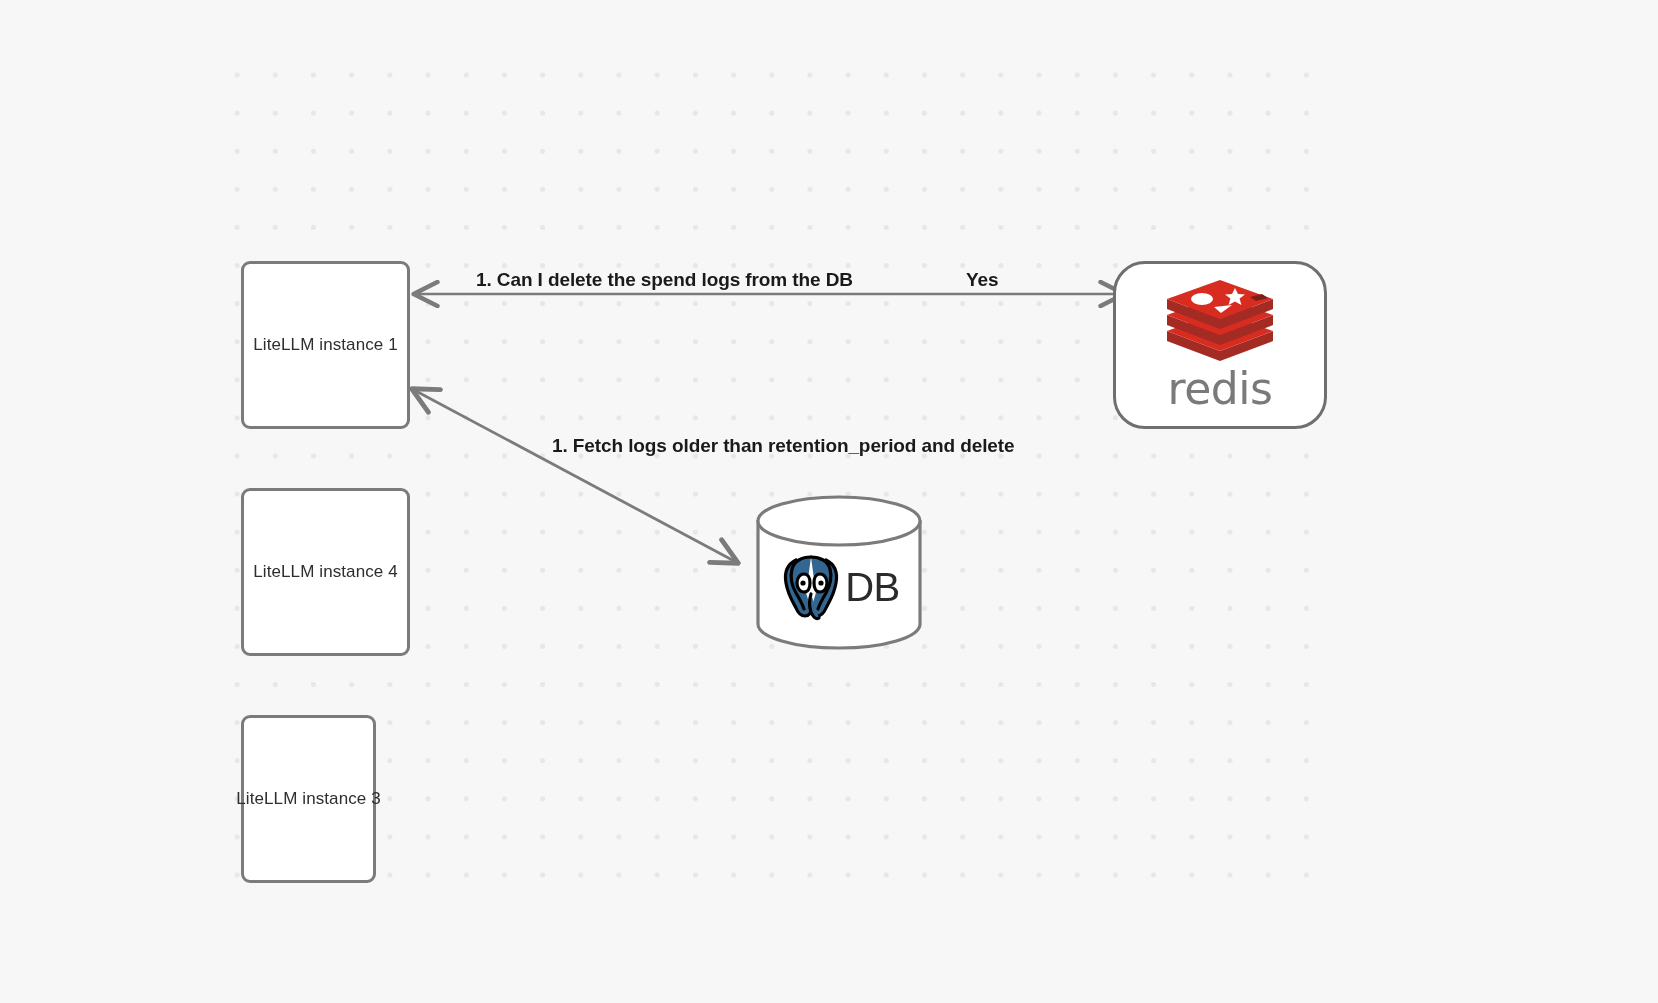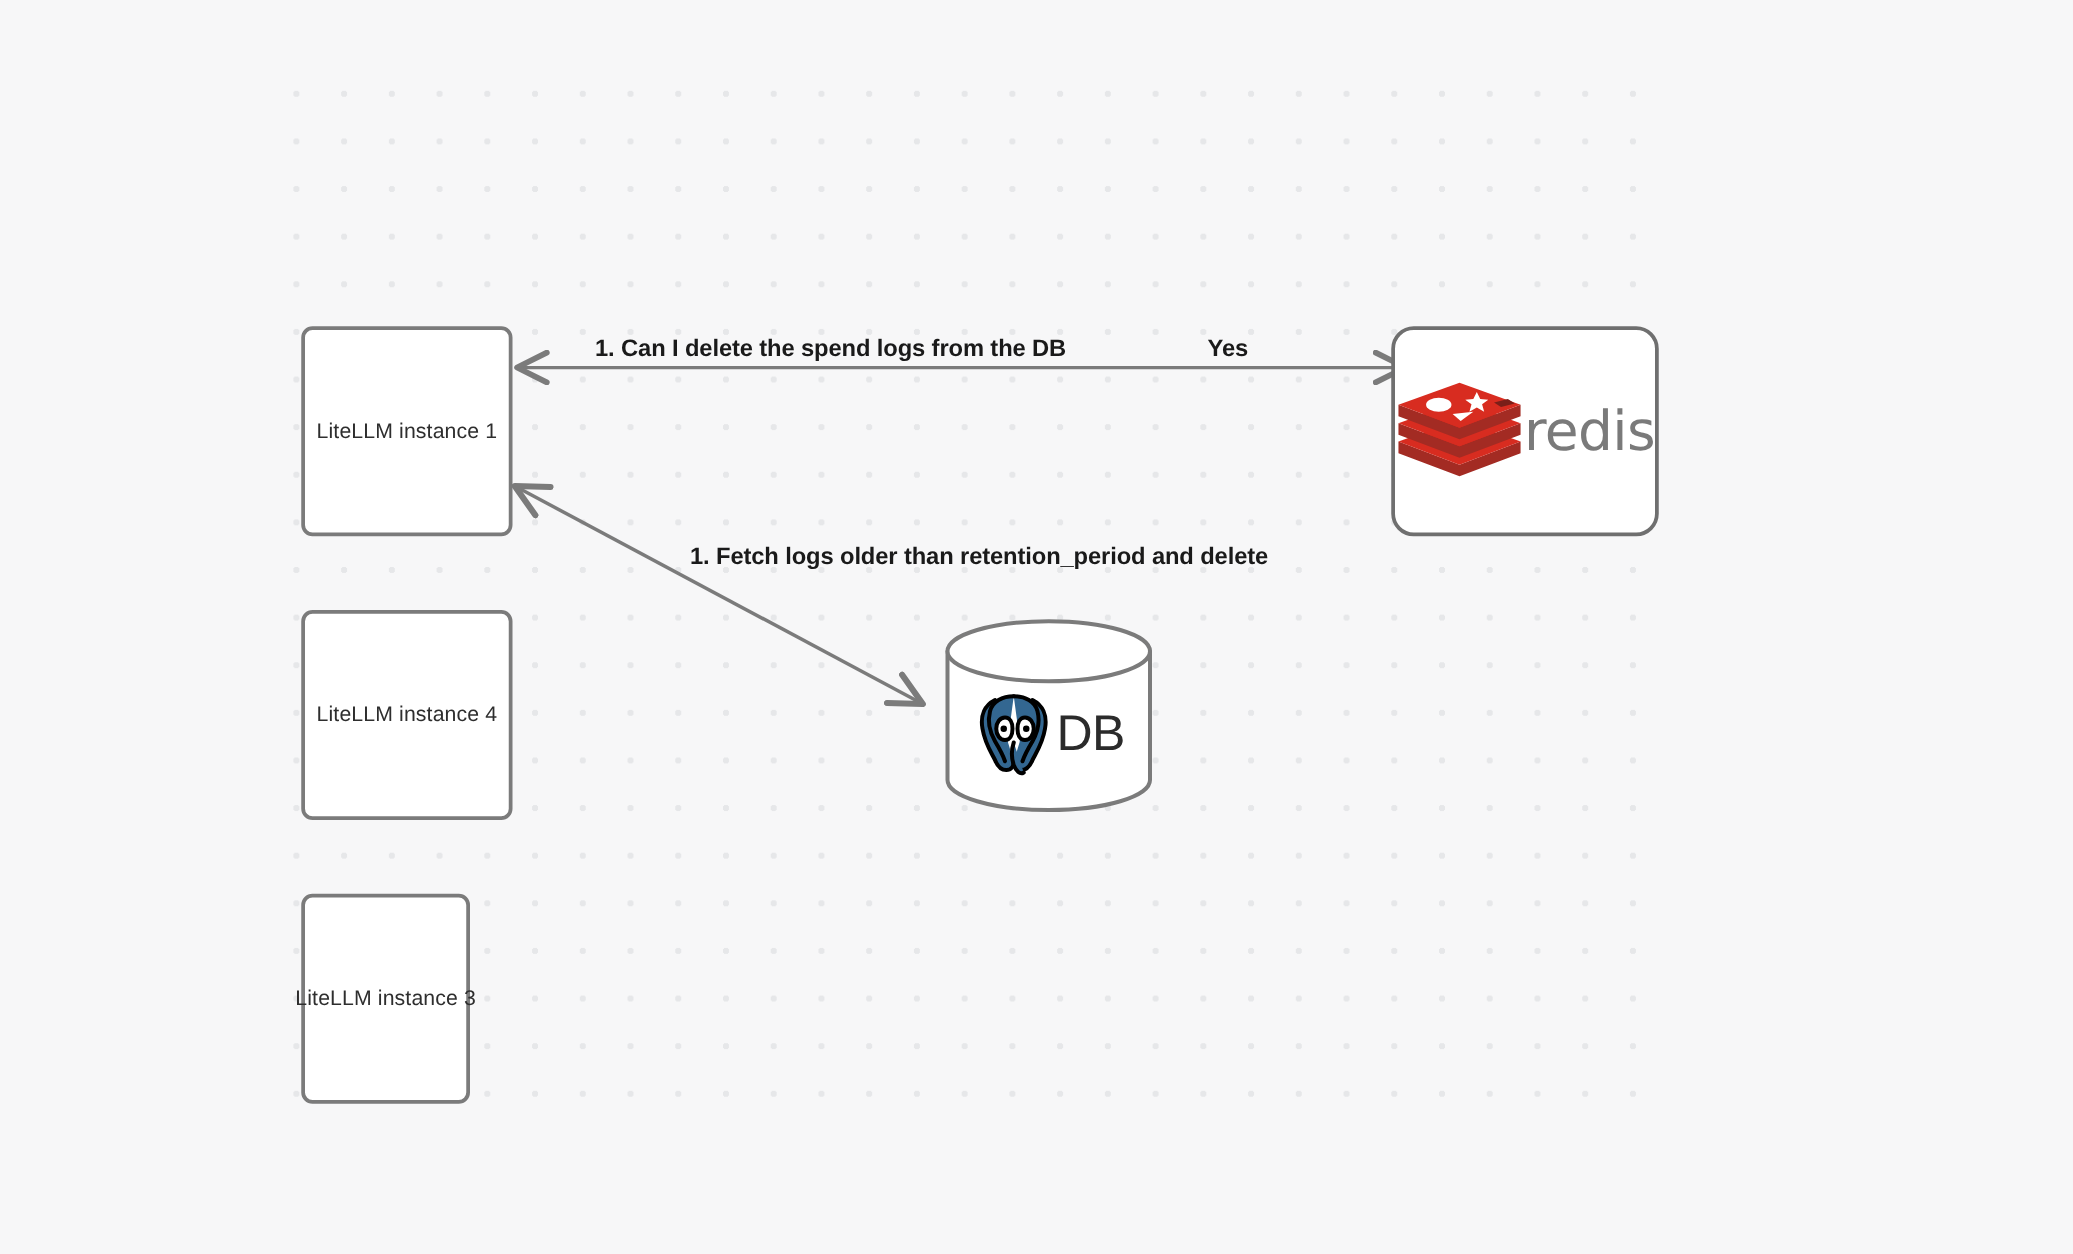--- a/index.html
+++ b/index.html
@@ -65,23 +65,23 @@
 
   
   #node-redis {
     position: absolute;
     left: 1113px;
     top: 261px;
     width: 214px;
     height: 168px;
     background: #ffffff;
     border: 3px solid #6f6f6f;
-    border-radius: 18px;
+    border-radius: 32px;
     display: flex;
-    flex-direction: row;
+    flex-direction: column;
     align-items: center;
     justify-content: center;
   }
   #redis-logo-svg { display: block; }
   #redis-wordmark {
     font-size: 44px;
     color: #7a7a7a;
     font-family: "DejaVu Sans", sans-serif;
     letter-spacing: -0.5px;
     line-height: 1;

